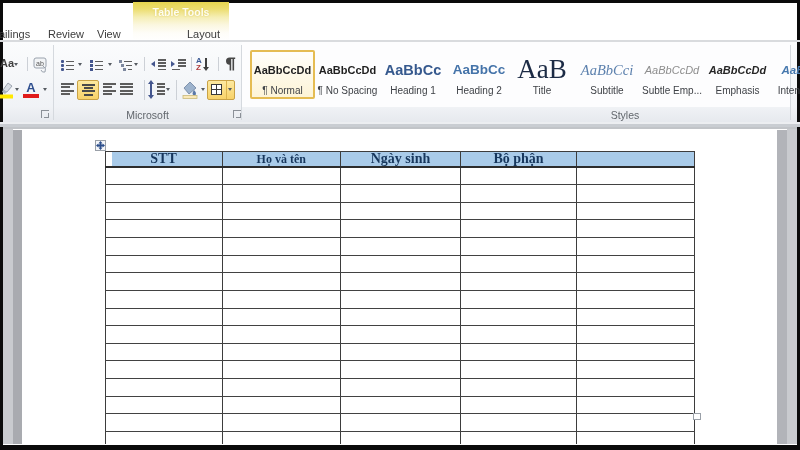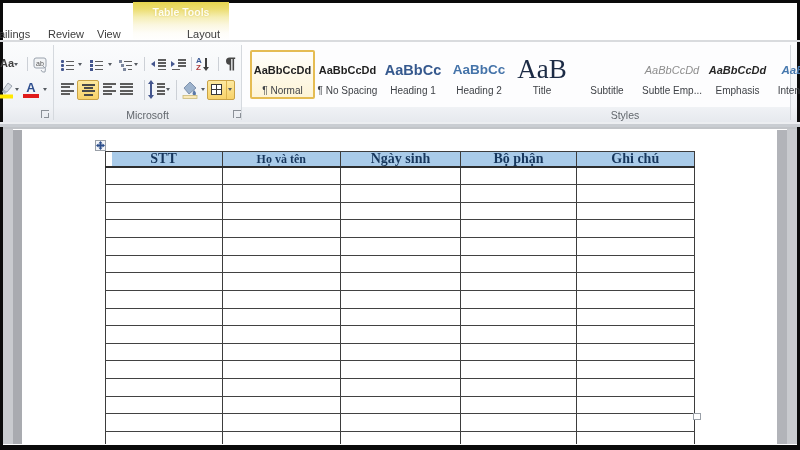--- a/index.html
+++ b/index.html
@@ -153,20 +153,21 @@
   <div class="abs" style="left:222.5px;top:60px;width:120px;text-align:center;font-size:11px;font-weight:bold;color:#1f1f1f;line-height:20px;">AaBbCcDd</div>
   <div class="abs" style="left:227.5px;top:85px;width:110px;text-align:center;font-size:10px;color:#3f4247;">¶ Normal</div>
   <div class="abs" style="left:287.5px;top:60px;width:120px;text-align:center;font-size:11px;font-weight:bold;color:#1f1f1f;line-height:20px;">AaBbCcDd</div>
   <div class="abs" style="left:292.5px;top:85px;width:110px;text-align:center;font-size:10px;color:#3f4247;">¶ No Spacing</div>
   <div class="abs" style="left:353.0px;top:60px;width:120px;text-align:center;font-size:14.5px;font-weight:bold;color:#36598e;line-height:20px;">AaBbCc</div>
   <div class="abs" style="left:358.0px;top:85px;width:110px;text-align:center;font-size:10px;color:#3f4247;">Heading 1</div>
   <div class="abs" style="left:419.0px;top:60px;width:120px;text-align:center;font-size:13.5px;font-weight:bold;color:#4473a9;line-height:20px;">AaBbCc</div>
   <div class="abs" style="left:424.0px;top:85px;width:110px;text-align:center;font-size:10px;color:#3f4247;">Heading 2</div>
   <div class="abs" style="left:482.0px;top:58px;width:120px;text-align:center;font-family:'Liberation Serif',serif;font-size:27px;color:#1c2b45;line-height:22px;">AaB</div>
   <div class="abs" style="left:487.0px;top:85px;width:110px;text-align:center;font-size:10px;color:#3f4247;">Title</div>
+  <div class="abs" style="left:547.0px;top:60px;width:120px;text-align:center;font-family:'Liberation Serif',serif;font-style:italic;font-size:14.5px;color:#5c80ad;line-height:20px;">AaBbCci</div>
   <div class="abs" style="left:552.0px;top:85px;width:110px;text-align:center;font-size:10px;color:#3f4247;">Subtitle</div>
   <div class="abs" style="left:612.0px;top:60px;width:120px;text-align:center;font-style:italic;font-size:11px;color:#8d8d8d;line-height:20px;">AaBbCcDd</div>
   <div class="abs" style="left:617.0px;top:85px;width:110px;text-align:center;font-size:10px;color:#3f4247;">Subtle Emp...</div>
   <div class="abs" style="left:677.5px;top:60px;width:120px;text-align:center;font-style:italic;font-weight:bold;color:#262626;font-size:11px;line-height:20px;">AaBbCcDd</div>
   <div class="abs" style="left:682.5px;top:85px;width:110px;text-align:center;font-size:10px;color:#3f4247;">Emphasis</div>
   <div class="abs" style="left:733.0px;top:60px;width:120px;text-align:center;font-style:italic;font-weight:bold;color:#4577ad;font-size:11.5px;line-height:20px;">AaB</div>
   <div class="abs" style="left:738.0px;top:85px;width:110px;text-align:center;font-size:10px;color:#3f4247;">Inten...</div>
 
   <div class="abs" style="left:3px;top:127px;width:794px;height:317px;background:#fff;"></div>
 
@@ -199,20 +200,19 @@
   <div class="abs" style="left:105px;top:343px;width:590px;height:1.2px;background:#424242;"></div>
   <div class="abs" style="left:105px;top:360px;width:590px;height:1.2px;background:#424242;"></div>
   <div class="abs" style="left:105px;top:378px;width:590px;height:1.2px;background:#424242;"></div>
   <div class="abs" style="left:105px;top:396px;width:590px;height:1.2px;background:#424242;"></div>
   <div class="abs" style="left:105px;top:413px;width:590px;height:1.2px;background:#424242;"></div>
   <div class="abs" style="left:105px;top:431px;width:590px;height:1.2px;background:#424242;"></div>
   <div class="abs" style="left:105px;top:152px;width:117px;height:28px;text-align:center;font-family:'Liberation Serif',serif;font-weight:bold;font-size:14px;color:#17375d;line-height:14px;">STT</div>
   <div class="abs" style="left:222px;top:152px;width:118.5px;height:13px;text-align:center;font-family:'Liberation Serif',serif;font-weight:bold;font-size:12px;color:#17375d;line-height:14px;">Họ và tên</div>
   <div class="abs" style="left:340.5px;top:152px;width:120.0px;height:13px;text-align:center;font-family:'Liberation Serif',serif;font-weight:bold;font-size:14px;color:#17375d;line-height:14px;">Ngày sinh</div>
   <div class="abs" style="left:460.5px;top:152px;width:116.0px;height:13px;text-align:center;font-family:'Liberation Serif',serif;font-weight:bold;font-size:14px;color:#17375d;line-height:14px;">Bộ phận</div>
-  <div class="abs" style="left:576.5px;top:152px;width:117.5px;height:13px;text-align:center;font-family:'Liberation Serif',serif;font-weight:bold;font-size:14px;color:#17375d;line-height:14px;">Ghi chú</div>
   <div class="abs" style="left:95px;top:140px;width:9px;height:9px;background:#f4f6f9;border:1px solid #9aa0a8;"></div>
   <svg class="abs" style="left:96px;top:141px;" width="9" height="9" viewBox="0 0 9 9">
 <path d="M4.5 0 L6.4 2.3 H5.4 V3.6 H6.7 V2.6 L9 4.5 L6.7 6.4 V5.4 H5.4 V6.7 H6.4 L4.5 9 L2.6 6.7 H3.6 V5.4 H2.3 V6.4 L0 4.5 L2.3 2.6 V3.6 H3.6 V2.3 H2.6 Z" fill="#2d4f8c"></path>
     </svg>
   <div class="abs" style="left:693px;top:413px;width:6px;height:5px;background:#fff;border:1px solid #9aa0a8;"></div>
 
 </div>
 
 </body></html>

